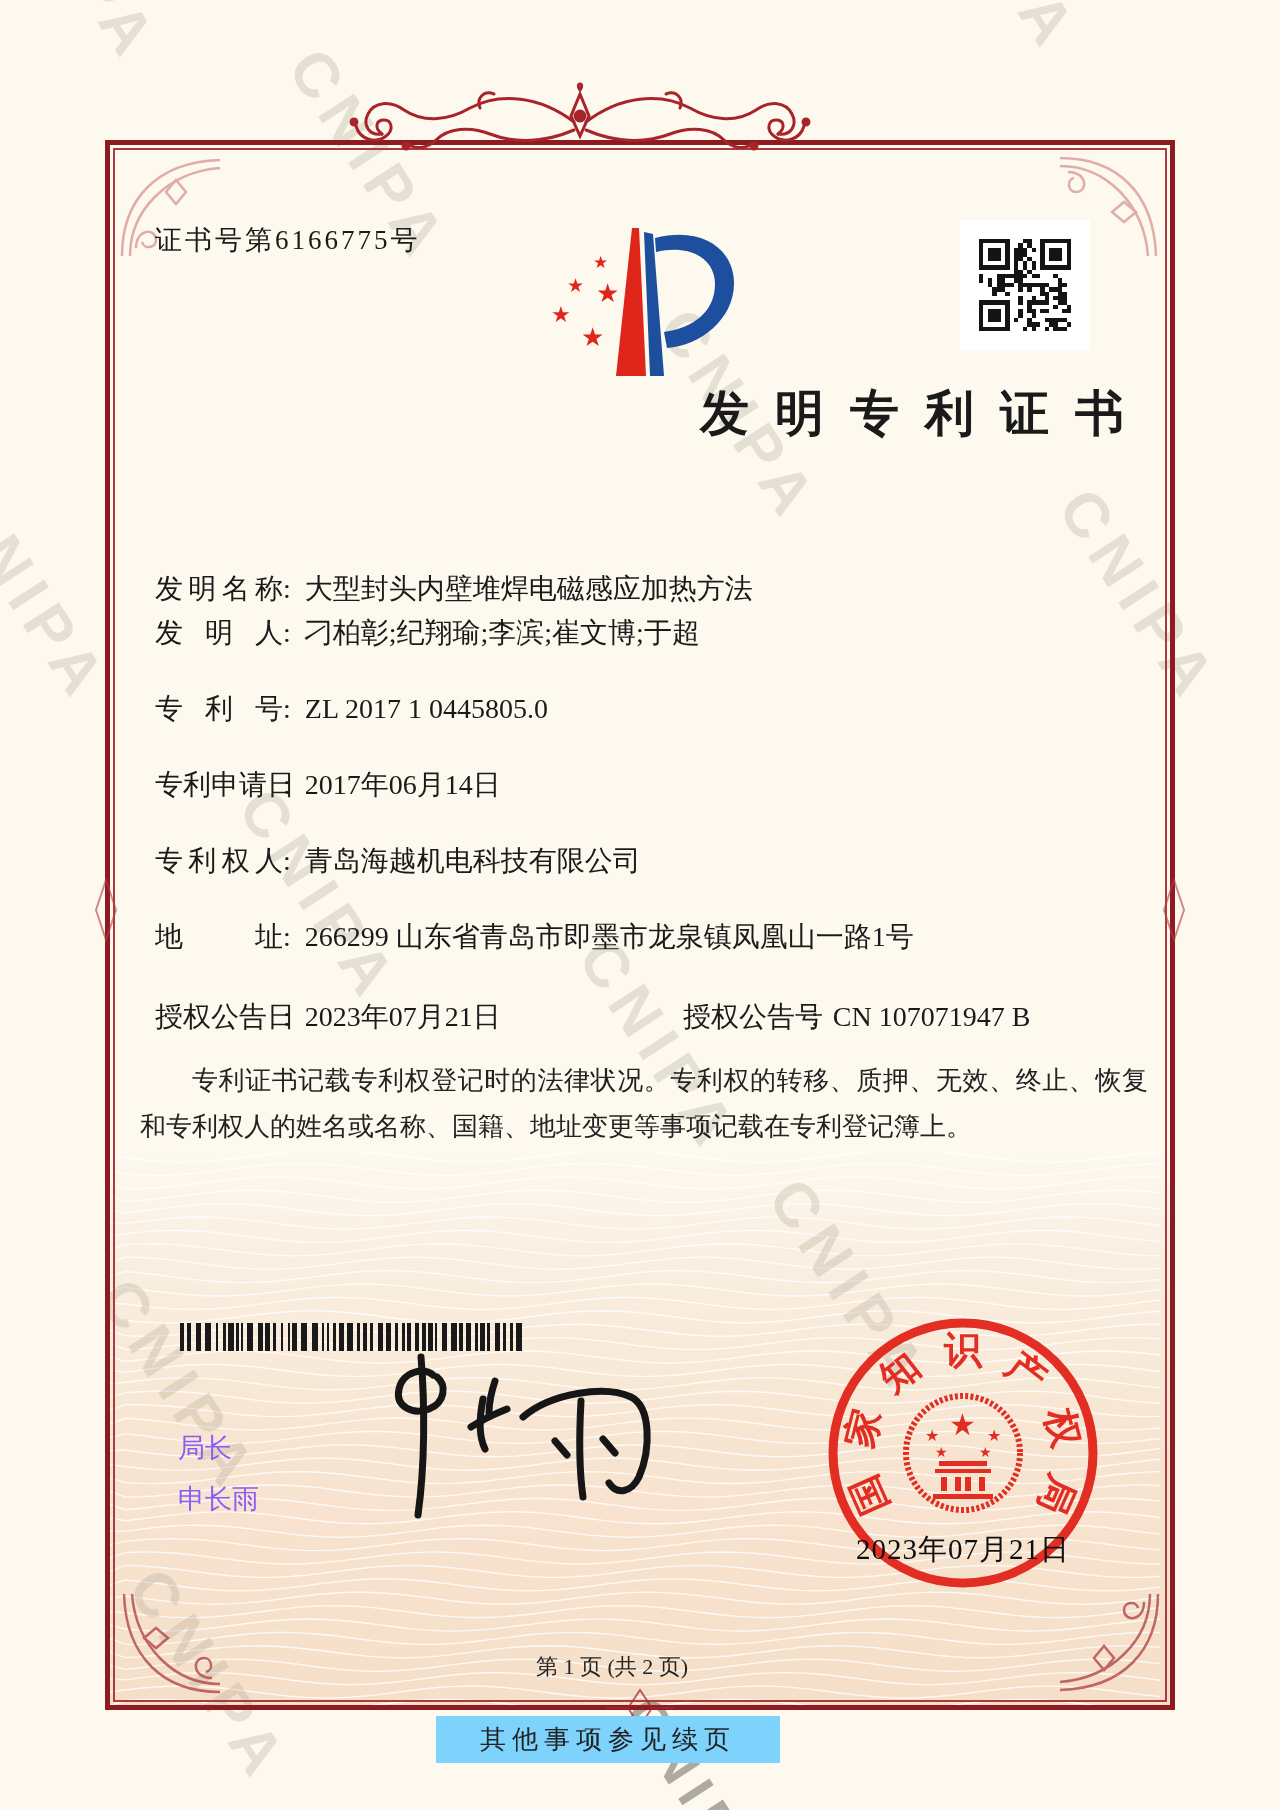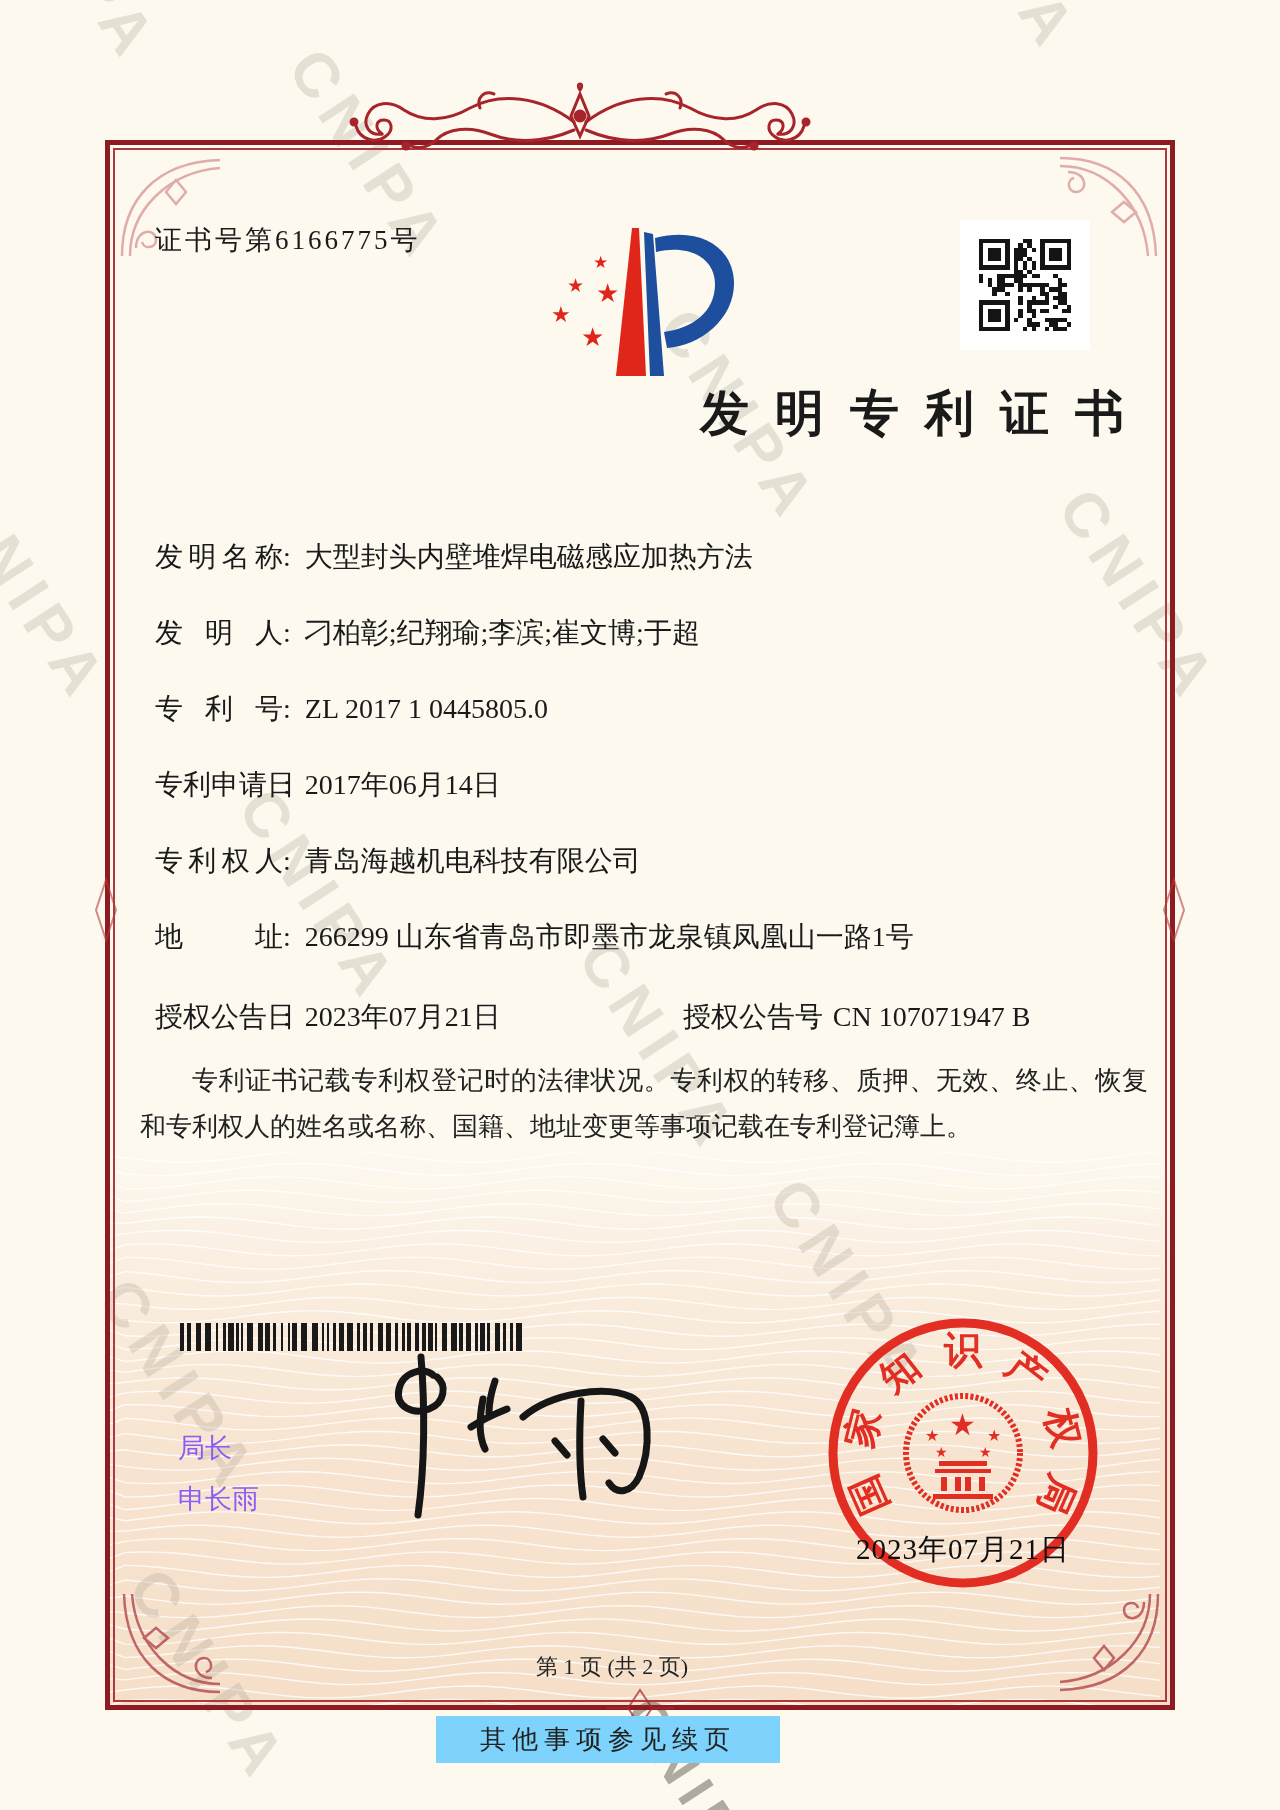--- a/index.html
+++ b/index.html
@@ -640,21 +640,21 @@
       <i></i>
       <i class="on"></i>
       <i class="on"></i>
       <i class="on"></i>
       <i></i>
     </div>
 </div>
 
 <div class="abs title content">发明专利证书</div>
 
-<div class="abs frow" style="top:538px;">
+<div class="abs frow" style="top:570px;">
   <span class="flabel">发明名称</span><span>:</span><span class="fval">大型封头内壁堆焊电磁感应加热方法</span>
 </div>
 <div class="abs frow" style="top:614px;">
   <span class="flabel">发明人</span><span>:</span><span class="fval">刁柏彰;纪翔瑜;李滨;崔文博;于超</span>
 </div>
 <div class="abs frow" style="top:690px;">
   <span class="flabel">专利号</span><span>:</span><span class="fval">ZL 2017 1 0445805.0</span>
 </div>
 <div class="abs frow" style="top:766px;">
   <span class="flabel">专利申请日</span><span>:</span><span class="fval">2017年06月14日</span>

